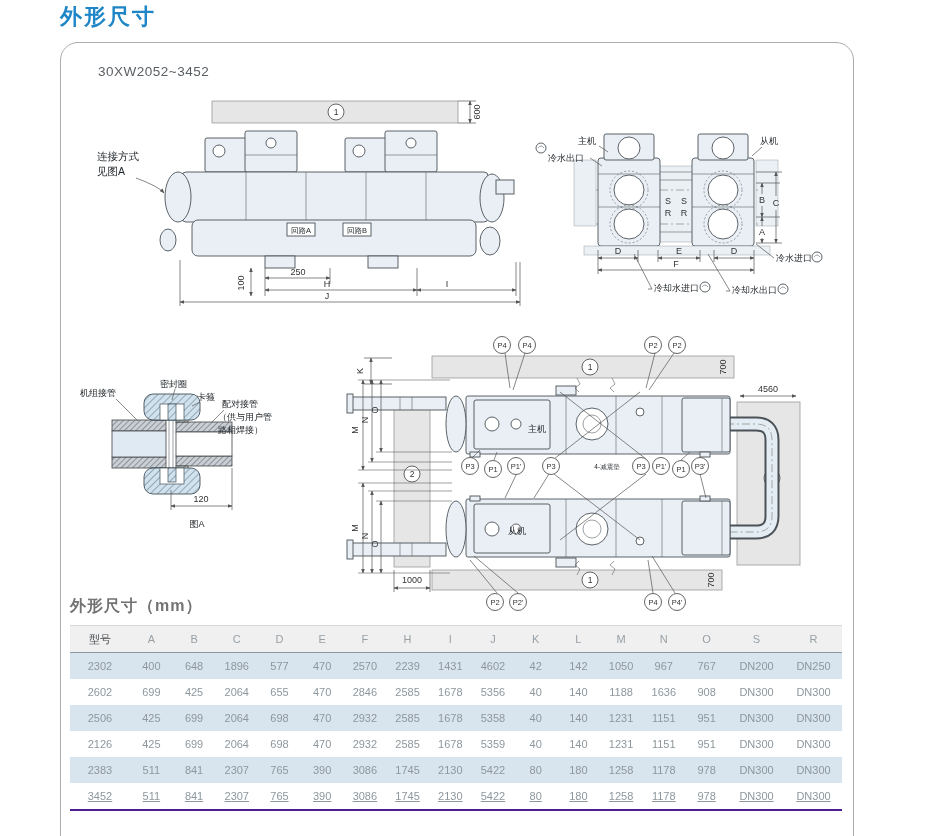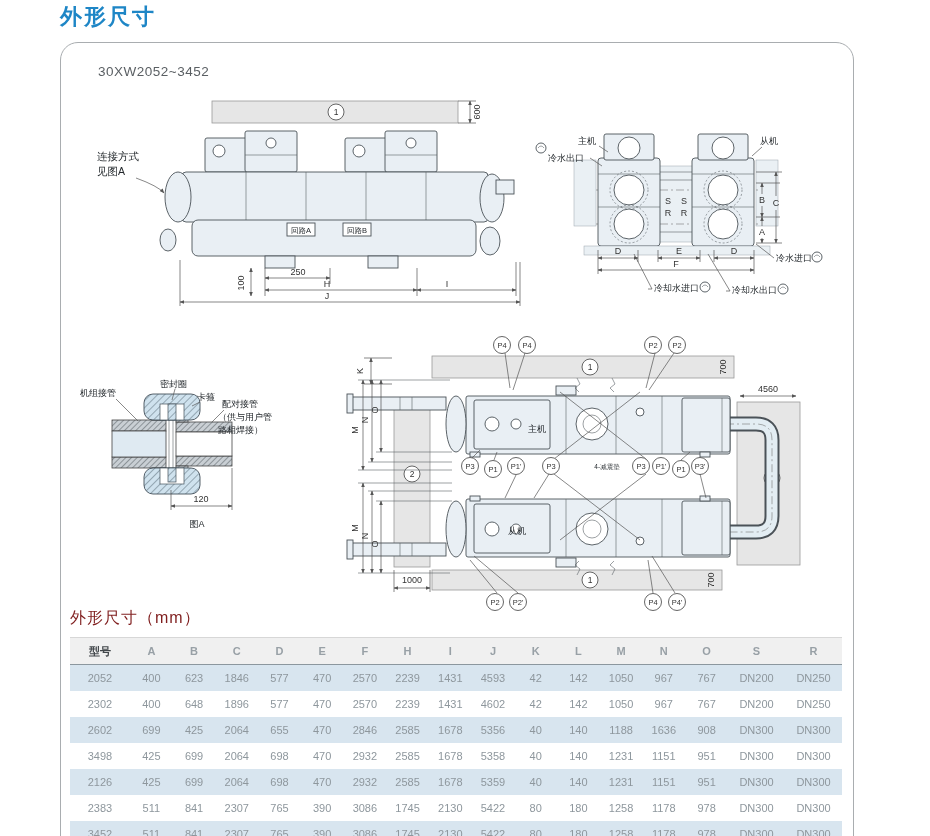--- a/index.html
+++ b/index.html
@@ -19,23 +19,23 @@
   svg .dim{stroke:#555;stroke-width:.7;fill:none;}
   svg .cl{stroke:#777;stroke-width:.6;fill:none;stroke-dasharray:8 3 2 3;}
   svg .dimt{font-size:9px;fill:#333;}
   svg .lbl{font-size:9px;fill:#23282c;}
   svg .small{font-size:7.5px;fill:#23282c;}
   svg .balloon circle{fill:#fff;stroke:#555;stroke-width:.9;}
   svg .balloon text{font-size:8.5px;fill:#333;}
   svg .pball circle{fill:#fff;stroke:#555;stroke-width:.9;}
   svg .pball text{font-size:7.5px;fill:#333;}
   .table-section{position:absolute;left:70px;top:596px;width:772px;}
-  .table-title{margin:12px 0 8px 0;font-size:16px;font-weight:normal;color:#7f1d1d;letter-spacing:1px;}
+  .table-title{margin:0 0 8px 0;font-size:16px;font-weight:bold;color:#737373;letter-spacing:1px;}
   table.dims{border-collapse:collapse;width:772px;font-size:11px;table-layout:fixed;}
-  table.dims th{height:24px;background:#f0f0f0;color:#98a0a6;font-weight:bold;
+  table.dims th{height:24px;background:#f0f0f0;color:#98a0a6;font-weight:normal;
                 border-top:1px solid #d7d7d7;border-bottom:1px solid #8c979e;text-align:center;}
   table.dims th:first-child{color:#42474b;width:58px;}
   table.dims th:nth-last-child(-n+2){width:55px;}
   table.dims td{height:24px;text-align:center;color:#8e979d;}
   table.dims tbody tr:nth-child(odd) td{background:#d8e5ef;}
   table.dims tbody tr:last-child td{border-bottom:2px solid #4c1d95;text-decoration:underline;}
 </style>
 </head>
 <body>
 
@@ -459,39 +459,20 @@
             <th>L</th>
             <th>M</th>
             <th>N</th>
             <th>O</th>
             <th>S</th>
             <th>R</th>
           </tr>
         </thead>
       <tbody>
           <tr>
-            <td>2052</td>
-            <td>400</td>
-            <td>623</td>
-            <td>1846</td>
-            <td>577</td>
-            <td>470</td>
-            <td>2570</td>
-            <td>2239</td>
-            <td>1431</td>
-            <td>4593</td>
-            <td>42</td>
-            <td>142</td>
-            <td>1050</td>
-            <td>967</td>
-            <td>767</td>
-            <td>DN200</td>
-            <td>DN250</td>
-          </tr>
-          <tr>
             <td>2302</td>
             <td>400</td>
             <td>648</td>
             <td>1896</td>
             <td>577</td>
             <td>470</td>
             <td>2570</td>
             <td>2239</td>
             <td>1431</td>
             <td>4602</td>
@@ -516,21 +497,21 @@
             <td>5356</td>
             <td>40</td>
             <td>140</td>
             <td>1188</td>
             <td>1636</td>
             <td>908</td>
             <td>DN300</td>
             <td>DN300</td>
           </tr>
           <tr>
-            <td>3498</td>
+            <td>2506</td>
             <td>425</td>
             <td>699</td>
             <td>2064</td>
             <td>698</td>
             <td>470</td>
             <td>2932</td>
             <td>2585</td>
             <td>1678</td>
             <td>5358</td>
             <td>40</td>

